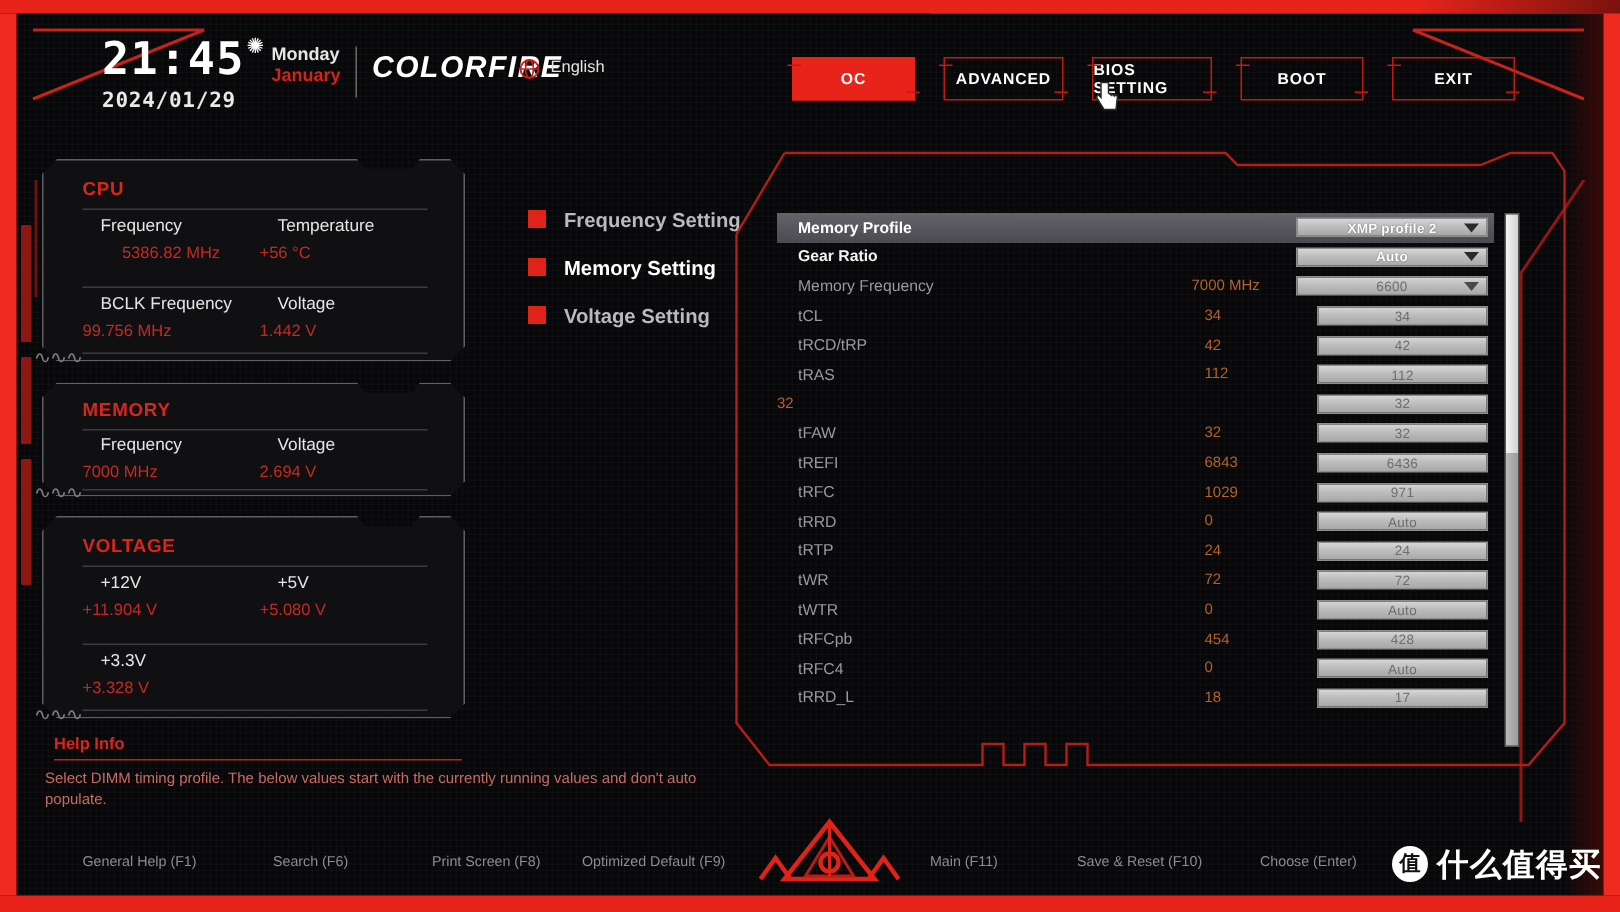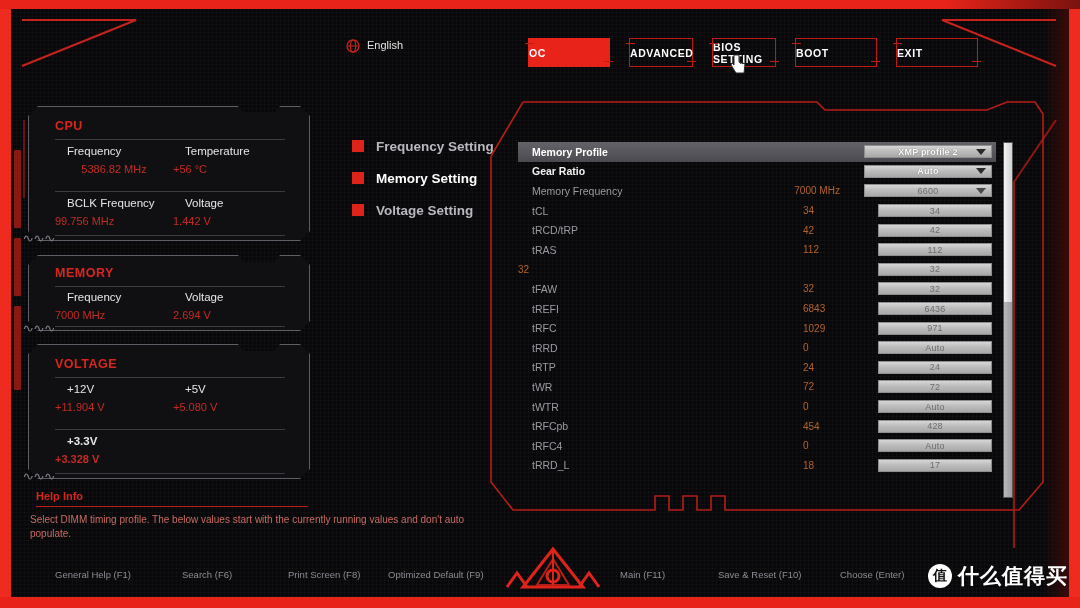--- a/index.html
+++ b/index.html
@@ -44,24 +44,24 @@
   .dayblock{ margin-left:5px; margin-top:5px; line-height:1.15;}
   .dayblock .dw{ font-size:12px; color:#e6e6e6; font-weight:600;}
   .dayblock .mo{ font-size:12px; color:#d4231b; font-weight:600;}
   .divider-v{ width:1px; height:34px; background:#6a6a6a; margin:6px 10px 0 10px;}
   .brand{ font-size:20px; font-style:italic; font-weight:700; color:#fff; letter-spacing:1px;
      margin-top:9px; font-family:"Liberation Sans", sans-serif;}
   .lang{ position:absolute; left:346px; top:30px; display:flex; align-items:flex-start; gap:7px;}
   .lang .txt{ font-size:11px; color:#e3e3e3;}
 
   .tabs{ position:absolute; left:528px; top:29px; display:flex; gap:19px; }
-  .tab{ width:82px; height:29px; display:flex; align-items:center; justify-content:flex-start;
+  .tab{ width:82px; height:29px; display:flex; align-items:center; justify-content:center;
      font-size:10.5px; font-weight:700; letter-spacing:.6px; color:#fff;
      border:1px solid #c11a14; background:transparent; position:relative;}
-  .tab.wide{ width:64px; }
+  .tab.wide{ width:80px; }
   .tab.active{ background:#e8231a; border-color:#e8231a; }
   .tab:before,.tab:after{ content:""; position:absolute; width:9px; height:1px; background:#c11a14;}
   .tab:before{ left:-4px; top:4px; transform:rotate(0deg);} 
   .tab:after{ right:-4px; bottom:4px;}
   .cursor-hand{ position:absolute; left:730px; top:44px; z-index:9; }
 
   
   .panel{ position:absolute; background:#101013; border:1px solid #5e5e66; }
   .pnl-title{ font-size:12.5px; font-weight:700; letter-spacing:.5px; color:#d8261d; }
   .hr{ height:1px; background:#3b3b42; }
@@ -149,20 +149,35 @@
       <polyline points="44,0 2,62 2,428" fill="none" stroke="#8d1712" stroke-width="2"></polyline>
     </svg>
 </div>
 <div class="corner-tri" style="left:22px;top:120px;">
   <svg width="20" height="80" viewBox="0 0 20 80">
       <polyline points="2,0 2,78" fill="none" stroke="#6d110d" stroke-width="2"></polyline>
     </svg>
 </div>
 
 <div class="header">
+  <div class="clock-wrap">
+    <div>
+      <div style="display:flex;align-items:flex-start;">
+        <div class="time">21:45</div>
+        <span class="gear">✺</span>
+      </div>
+      <div class="date">2024/01/29</div>
+    </div>
+    <div class="dayblock">
+      <div class="dw">Monday</div>
+      <div class="mo">January</div>
+    </div>
+    <div class="divider-v"></div>
+    <div class="brand">COLORFIRE</div>
+  </div>
 
   <div class="lang">
     <span>
       <svg width="14" height="14" viewBox="0 0 14 14">
           <circle cx="7" cy="7" r="6" fill="none" stroke="#c2231c" stroke-width="1.3"></circle>
           <ellipse cx="7" cy="7" rx="2.6" ry="6" fill="none" stroke="#c2231c" stroke-width="1.1"></ellipse>
           <line x1="1" y1="7" x2="13" y2="7" stroke="#c2231c" stroke-width="1.1"></line>
         </svg>
     </span>
     <span class="txt">English</span>
@@ -248,21 +263,21 @@
     <div style="width:118px;">
       <div class="kv-label">+12V</div>
       <div class="kv-val" style="margin-top:6px;">+11.904 V</div>
     </div>
     <div>
       <div class="kv-label">+5V</div>
       <div class="kv-val" style="margin-top:6px;">+5.080 V</div>
     </div>
   </div>
   <div class="hr" style="position:absolute;left:26px;top:84px;width:230px;"></div>
-  <div style="position:absolute;left:26px;top:90px;width:232px;display:flex;font-weight:bold;">
+  <div style="position:absolute;left:26px;top:90px;width:232px;display:flex;">
     <div style="width:118px;">
       <div class="kv-label">+3.3V</div>
       <div class="kv-val" style="margin-top:6px;">+3.328 V</div>
     </div>
   </div>
   <div class="hr" style="position:absolute;left:26px;top:128px;width:230px;"></div>
 </div>
 <div class="squig" style="top:470px;">∿∿∿</div>
 
 <div class="help-title">Help Info</div>

